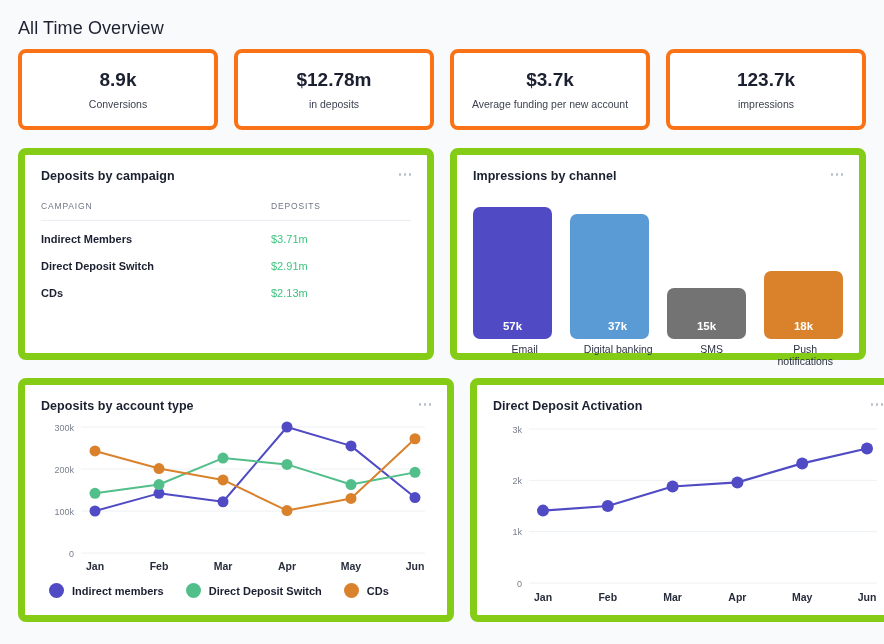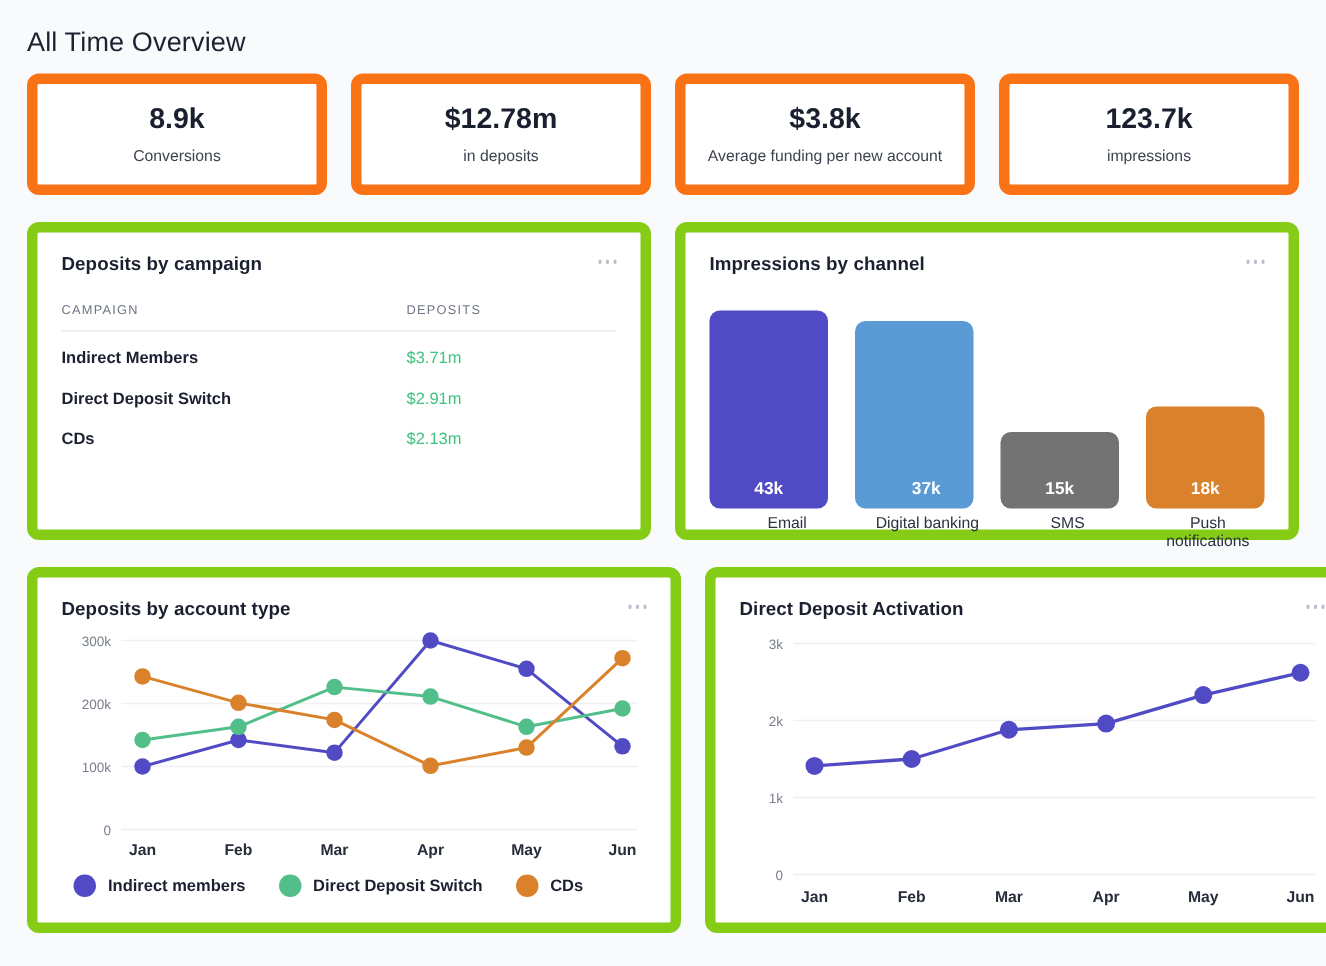--- a/index.html
+++ b/index.html
@@ -32,21 +32,21 @@
 
   
   .kpi-row {
     display: flex;
     gap: 16px;
   }
   .kpi-card {
     flex: 1 1 0;
     height: 81px;
     background: #ffffff;
-    border: 7px solid #f97316;
+    border: 4px solid #f97316;
     border-radius: 8px;
     display: flex;
     flex-direction: column;
     align-items: center;
     justify-content: center;
     box-sizing: border-box;
   }
   .kpi-value {
     font-size: 19px;
     font-weight: bold;
@@ -214,21 +214,21 @@
   <div class="kpi-row">
     <div class="kpi-card">
       <div class="kpi-value">8.9k</div>
       <div class="kpi-label">Conversions</div>
     </div>
     <div class="kpi-card">
       <div class="kpi-value">$12.78m</div>
       <div class="kpi-label">in deposits</div>
     </div>
     <div class="kpi-card">
-      <div class="kpi-value">$3.8k</div>
+      <div class="kpi-value">$3.7k</div>
       <div class="kpi-label">Average funding per new account</div>
     </div>
     <div class="kpi-card">
       <div class="kpi-value">123.7k</div>
       <div class="kpi-label">impressions</div>
     </div>
   </div>
 
   <div class="panel-row">
 
@@ -271,21 +271,21 @@
         <div class="kebab">
             <i></i>
             <i></i>
             <i></i>
           </div>
       </div>
       <div class="barchart">
         <div class="bars" id="bars">
             <div class="bar-col">
               <div class="bar" style="height: 132px; background: rgb(80, 75, 196);">
-                <span class="bar-value">43k</span>
+                <span class="bar-value">57k</span>
               </div>
             </div>
             <div class="bar-col">
               <div class="bar" style="height: 125px; background: rgb(91, 155, 213); padding-left: 16px;">
                 <span class="bar-value">37k</span>
               </div>
             </div>
             <div class="bar-col">
               <div class="bar" style="height: 51px; background: #737373;">
                 <span class="bar-value">15k</span>

